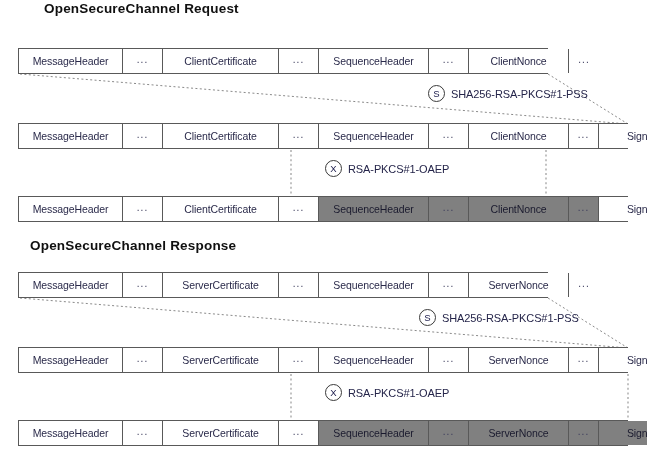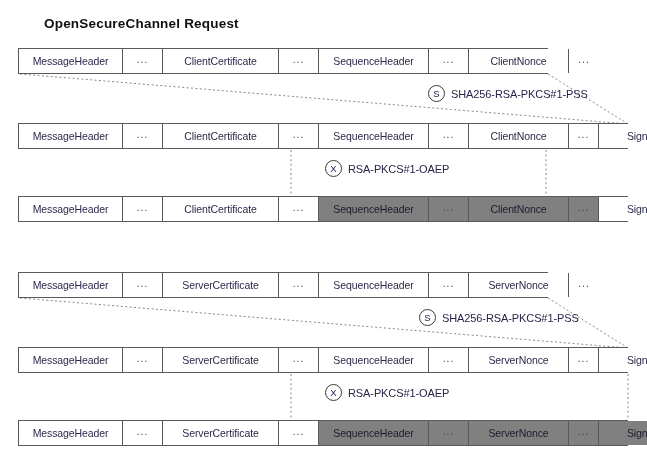--- a/index.html
+++ b/index.html
@@ -105,21 +105,21 @@
     <line x1="291" y1="150" x2="291" y2="196" stroke="#9a9a9a" stroke-width="1.2" stroke-dasharray="2,2.6"></line>
     <line x1="546" y1="150" x2="546" y2="196" stroke="#9a9a9a" stroke-width="1.2" stroke-dasharray="2,2.6"></line>
 
     <line x1="20" y1="298" x2="628" y2="348" stroke="#8a8a8a" stroke-width="1" stroke-dasharray="2,2.4"></line>
     <line x1="548" y1="298" x2="628" y2="348" stroke="#8a8a8a" stroke-width="1" stroke-dasharray="2,2.4"></line>
 
     <line x1="291" y1="374" x2="291" y2="420" stroke="#9a9a9a" stroke-width="1.2" stroke-dasharray="2,2.6"></line>
     <line x1="628" y1="374" x2="628" y2="420" stroke="#9a9a9a" stroke-width="1.2" stroke-dasharray="2,2.6"></line>
   </svg>
 
-  <div class="section-title" style="left:44px; top:16px;">OpenSecureChannel Request</div>
+  <div class="section-title" style="left:44px; top:1px;">OpenSecureChannel Request</div>
 
   <div class="msgrow" id="row-request-plain" style="left:18px; top:48px; width:530px;">
       <div class="cell" style="width: 104px; flex: 0 0 104px;">MessageHeader</div>
       <div class="cell ellipsis" style="width: 40px; flex: 0 0 40px;">...</div>
       <div class="cell" style="width: 116px; flex: 0 0 116px;">ClientCertificate</div>
       <div class="cell ellipsis" style="width: 40px; flex: 0 0 40px;">...</div>
       <div class="cell" style="width: 110px; flex: 0 0 110px;">SequenceHeader</div>
       <div class="cell ellipsis" style="width: 40px; flex: 0 0 40px;">...</div>
       <div class="cell" style="width: 100px; flex: 0 0 100px;">ClientNonce</div>
       <div class="cell ellipsis" style="width: 30px; flex: 0 0 30px;">...</div>
@@ -152,20 +152,21 @@
   <div class="annot" style="left:428px; top:85px;">
     <span class="badge">S</span>
     <span class="atext">SHA256-RSA-PKCS#1-PSS</span>
   </div>
 
   <div class="annot" style="left:325px; top:160px;">
     <span class="badge">X</span>
     <span class="atext">RSA-PKCS#1-OAEP</span>
   </div>
 
+  <div class="section-title" style="left:30px; top:238px;">OpenSecureChannel Response</div>
 
   <div class="msgrow" id="row-response-plain" style="left:18px; top:272px; width:530px;">
       <div class="cell" style="width: 104px; flex: 0 0 104px;">MessageHeader</div>
       <div class="cell ellipsis" style="width: 40px; flex: 0 0 40px;">...</div>
       <div class="cell" style="width: 116px; flex: 0 0 116px;">ServerCertificate</div>
       <div class="cell ellipsis" style="width: 40px; flex: 0 0 40px;">...</div>
       <div class="cell" style="width: 110px; flex: 0 0 110px;">SequenceHeader</div>
       <div class="cell ellipsis" style="width: 40px; flex: 0 0 40px;">...</div>
       <div class="cell" style="width: 100px; flex: 0 0 100px;">ServerNonce</div>
       <div class="cell ellipsis" style="width: 30px; flex: 0 0 30px;">...</div>

